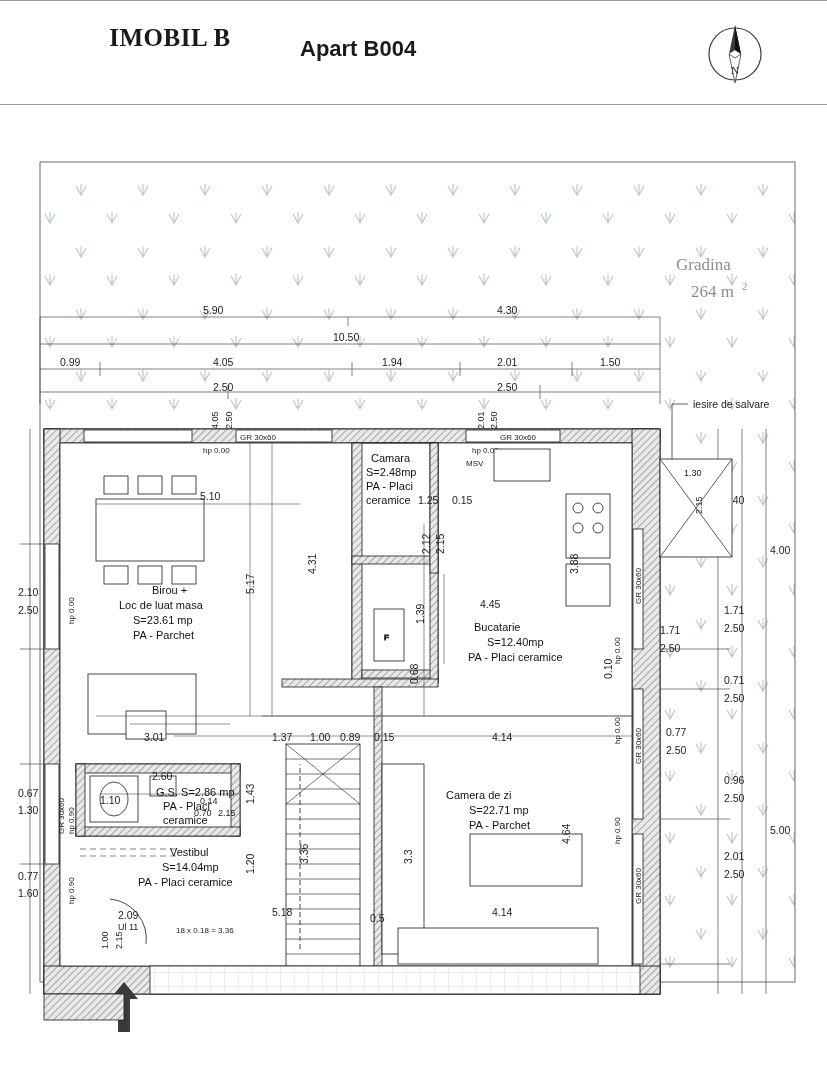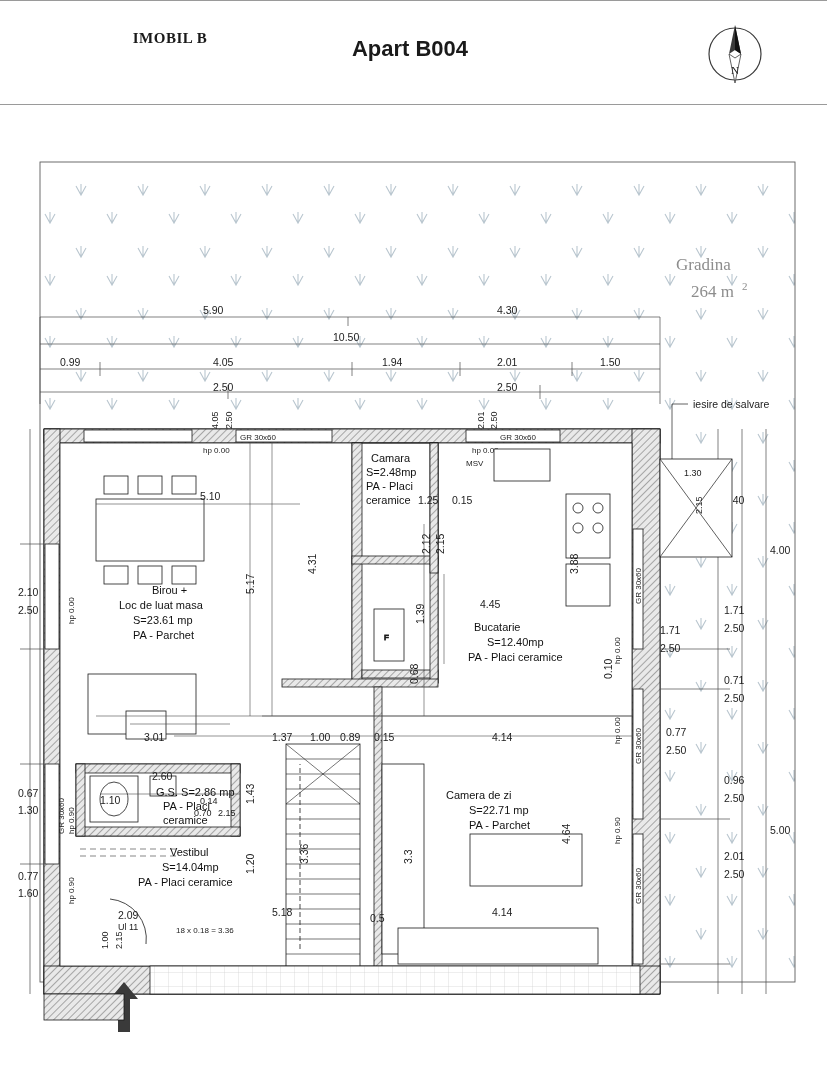--- a/index.html
+++ b/index.html
@@ -5,22 +5,22 @@
   html,body{margin:0;padding:0;background:#ffffff;}
   body{width:827px;height:1080px;overflow:hidden;font-family:"Liberation Serif",serif;color:#1a1a1a;}
   #sheet{position:relative;width:827px;height:1080px;background:#fff;}
 
   
   .hdr-rule{position:absolute;left:0;width:827px;height:1px;background:#9a9a9a;}
   .hdr-rule.top{top:0;}
   .hdr-rule.bot{top:104px;}
 
   #imobil{position:absolute;left:60px;top:26px;width:220px;text-align:center;
-          font-family:"Liberation Serif",serif;font-size:15px;font-weight:700;line-height:24px;letter-spacing:.5px;}
-  #apart{position:absolute;left:300px;top:36px;width:220px;text-align:center;
+          font-family:"Liberation Serif",serif;font-size:25px;font-weight:700;line-height:24px;letter-spacing:.5px;}
+  #apart{position:absolute;left:300px;top:36px;width:220px;
          font-family:"Liberation Sans",sans-serif;font-size:22px;font-weight:700;}
   #tipbox{position:absolute;left:535px;top:24px;font-family:"Liberation Sans",sans-serif;font-size:13.5px;line-height:19px;}
   #tipbox sup{font-size:9px;vertical-align:super;}
 
   
   #compass{position:absolute;left:700px;top:20px;width:70px;height:74px;}
   #compass .lbl{position:absolute;left:0;top:44px;width:70px;text-align:center;font-size:11px;font-family:"Liberation Serif",serif;}
 
   
   #plan{position:absolute;left:0;top:104px;width:815px;height:976px;}

